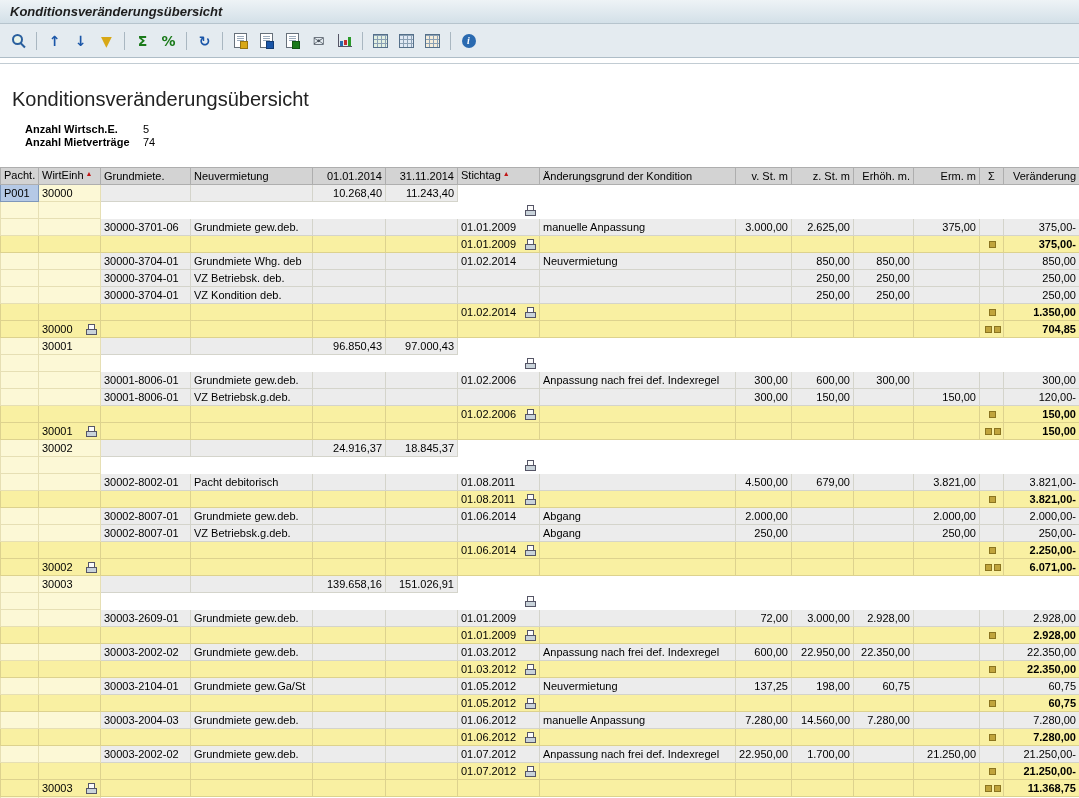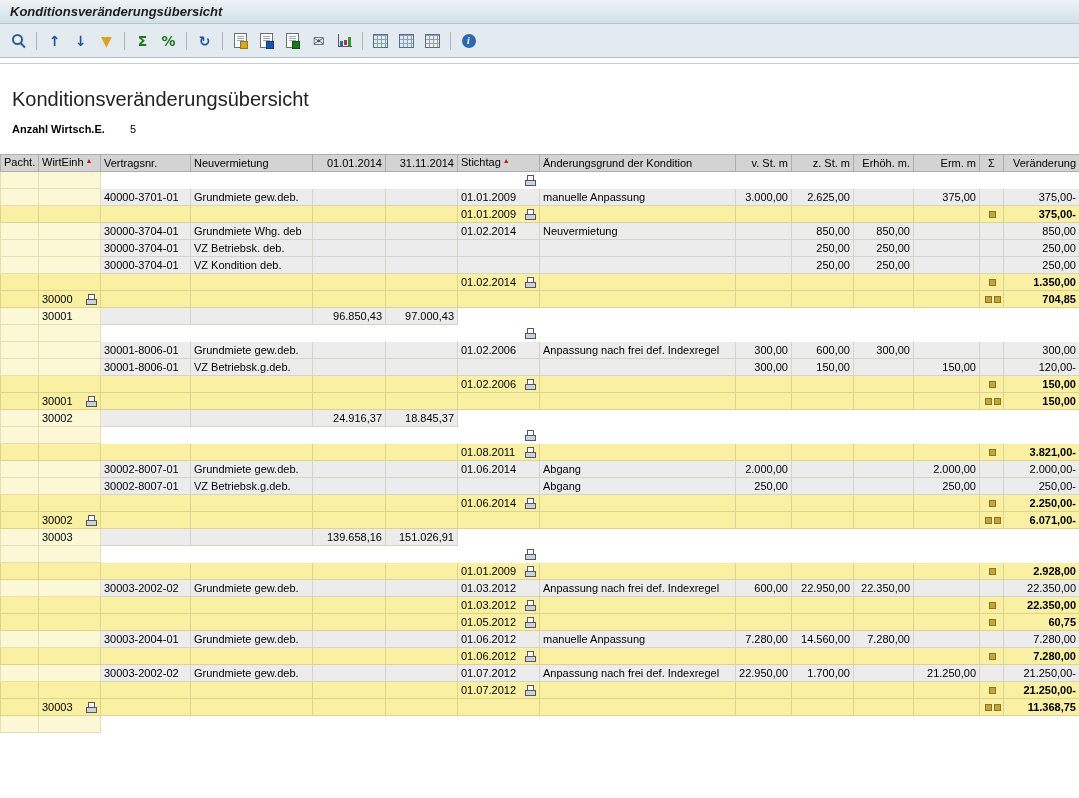--- a/index.html
+++ b/index.html
@@ -33,21 +33,21 @@
   .i-chart::before{content:"";position:absolute;bottom:0;left:1px;width:3px;height:5px;background:#2a6ab0;box-shadow:4px -1px 0 #c03030;}
   .i-chart::after{content:"";position:absolute;bottom:0;left:9px;width:3px;height:9px;background:#2a9a2a;}
   .i-grid{width:13px;height:12px;border:1px solid #55708a;display:inline-block;background-color:var(--bg,#e8f0e8);
     background-image:repeating-linear-gradient(0deg,transparent 0 3px,#8aa0b4 3px 4px),
                      repeating-linear-gradient(90deg,transparent 0 3px,#8aa0b4 3px 4px);}
   .i-info{width:14px;height:14px;border-radius:50%;background:#2a6ab0;color:#fff;font-size:10px;font-weight:bold;
     font-style:italic;display:inline-flex;align-items:center;justify-content:center;font-family:"Liberation Serif","DejaVu Serif",serif;}
   
   .content{margin-top:5px;border-top:1px solid #c2ccd3;background:#fff;}
   .report-title{font-size:20px;color:#222;padding:24px 0 0 12px;line-height:23px;}
-  .stats{margin-top:12px;padding-left:12px;font-size:11px;color:#000;}
+  .stats{margin-top:12px;padding-left:25px;font-size:11px;color:#000;}
   .stat-row{display:flex;height:13px;line-height:13px;}
   .stat-label{width:118px;font-weight:bold;}
   
   table.alv{border-collapse:collapse;table-layout:fixed;width:1079px;margin-top:18px;font-size:11px;color:#000;}
   col.col-bukr{width:38px} col.col-we{width:62px} col.col-vertrag{width:90px} col.col-kond{width:122px}
   col.col-v1{width:73px} col.col-v2{width:72px} col.col-stichtag{width:82px} col.col-grund{width:196px}
   col.col-vst{width:56px} col.col-zst{width:62px} col.col-erh{width:60px} col.col-erm{width:66px}
   col.col-sig{width:24px} col.col-ver{width:76px}
   th,td{height:16px;padding:0 3px;line-height:15px;overflow:hidden;white-space:nowrap;}
   thead th{background:#d3d3d3;border:1px solid #aeaeae;font-weight:normal;text-align:left;}
@@ -131,20 +131,24 @@
     </span>
   </div>
 
 <div class="content">
   <div class="report-title">Konditionsveränderungsübersicht</div>
   <div class="stats">
     <div class="stat-row">
       <span class="stat-label">Anzahl Wirtsch.E.</span>
       <span class="stat-value">5</span>
     </div>
+    <div class="stat-row">
+      <span class="stat-label">Anzahl Mietverträge</span>
+      <span class="stat-value">74</span>
+    </div>
   </div>
 
   <table class="alv">
     <colgroup>
         <col class="col-bukr">
         <col class="col-we">
         <col class="col-vertrag">
         <col class="col-kond">
         <col class="col-v1">
         <col class="col-v2">
@@ -154,35 +158,51 @@
         <col class="col-zst">
         <col class="col-erh">
         <col class="col-erm">
         <col class="col-sig">
         <col class="col-ver">
       </colgroup>
     <thead>
       <tr>
           <th class="col-bukr al-left"><span>Pacht.</span><span class="sort-arrow">▲</span></th>
           <th class="col-we al-left"><span>WirtEinh</span><span class="sort-arrow">▲</span></th>
-          <th class="col-vertrag al-left"><span>Vertragsnr.</span></th>
+          <th class="col-vertrag al-left"><span>Grundmiete.</span></th>
           <th class="col-kond al-left"><span>Neuvermietung</span></th>
           <th class="col-v1 al-right"><span>01.01.2014</span></th>
           <th class="col-v2 al-right"><span>31.11.2014</span></th>
           <th class="col-stichtag al-left"><span>Stichtag</span><span class="sort-arrow">▲</span></th>
           <th class="col-grund al-left"><span>Änderungsgrund der Kondition</span></th>
           <th class="col-vst al-right"><span>v. St. m</span></th>
           <th class="col-zst al-right"><span>z. St. m</span></th>
           <th class="col-erh al-right"><span>Erhöh. m.</span></th>
           <th class="col-erm al-right"><span>Erm. m</span></th>
           <th class="col-sig al-center"><span>Σ</span></th>
           <th class="col-ver al-right"><span>Veränderung</span></th>
         </tr>
     </thead>
     <tbody>
+        <tr class="row-group">
+          <td class="col-bukr al-left key selected">P001</td>
+          <td class="col-we al-left key">30000</td>
+          <td class="col-vertrag al-left"></td>
+          <td class="col-kond al-left"></td>
+          <td class="col-v1 al-right">10.268,40</td>
+          <td class="col-v2 al-right">11.243,40</td>
+          <td class="col-stichtag al-left"></td>
+          <td class="col-grund al-left"></td>
+          <td class="col-vst al-right"></td>
+          <td class="col-zst al-right"></td>
+          <td class="col-erh al-right"></td>
+          <td class="col-erm al-right"></td>
+          <td class="col-sig al-center"></td>
+          <td class="col-ver al-right"></td>
+        </tr>
         <tr class="row-spacer">
           <td class="col-bukr al-left key"></td>
           <td class="col-we al-left key"></td>
           <td class="col-vertrag al-left"></td>
           <td class="col-kond al-left"></td>
           <td class="col-v1 al-right"></td>
           <td class="col-v2 al-right"></td>
           <td class="col-stichtag al-left">
             <span class="cellflex">
               <span></span>
@@ -193,21 +213,21 @@
           <td class="col-vst al-right"></td>
           <td class="col-zst al-right"></td>
           <td class="col-erh al-right"></td>
           <td class="col-erm al-right"></td>
           <td class="col-sig al-center"></td>
           <td class="col-ver al-right"></td>
         </tr>
         <tr class="row-detail">
           <td class="col-bukr al-left key"></td>
           <td class="col-we al-left key"></td>
-          <td class="col-vertrag al-left">40000-3701-01</td>
+          <td class="col-vertrag al-left">30000-3701-06</td>
           <td class="col-kond al-left">Grundmiete gew.deb.</td>
           <td class="col-v1 al-right"></td>
           <td class="col-v2 al-right"></td>
           <td class="col-stichtag al-left">01.01.2009</td>
           <td class="col-grund al-left">manuelle Anpassung</td>
           <td class="col-vst al-right">3.000,00</td>
           <td class="col-zst al-right">2.625,00</td>
           <td class="col-erh al-right"></td>
           <td class="col-erm al-right">375,00</td>
           <td class="col-sig al-center"></td>
@@ -465,20 +485,36 @@
             </span>
           </td>
           <td class="col-grund al-left"></td>
           <td class="col-vst al-right"></td>
           <td class="col-zst al-right"></td>
           <td class="col-erh al-right"></td>
           <td class="col-erm al-right"></td>
           <td class="col-sig al-center"></td>
           <td class="col-ver al-right"></td>
         </tr>
+        <tr class="row-detail">
+          <td class="col-bukr al-left key"></td>
+          <td class="col-we al-left key"></td>
+          <td class="col-vertrag al-left">30002-8002-01</td>
+          <td class="col-kond al-left">Pacht debitorisch</td>
+          <td class="col-v1 al-right"></td>
+          <td class="col-v2 al-right"></td>
+          <td class="col-stichtag al-left">01.08.2011</td>
+          <td class="col-grund al-left"></td>
+          <td class="col-vst al-right">4.500,00</td>
+          <td class="col-zst al-right">679,00</td>
+          <td class="col-erh al-right"></td>
+          <td class="col-erm al-right">3.821,00</td>
+          <td class="col-sig al-center"></td>
+          <td class="col-ver al-right">3.821,00-</td>
+        </tr>
         <tr class="row-sub1">
           <td class="col-bukr al-left key"></td>
           <td class="col-we al-left key"></td>
           <td class="col-vertrag al-left"></td>
           <td class="col-kond al-left"></td>
           <td class="col-v1 al-right"></td>
           <td class="col-v2 al-right"></td>
           <td class="col-stichtag al-left">
             <span class="cellflex">
               <span>01.08.2011</span>
@@ -596,20 +632,36 @@
               <span class="prn"></span>
             </span>
           </td>
           <td class="col-grund al-left"></td>
           <td class="col-vst al-right"></td>
           <td class="col-zst al-right"></td>
           <td class="col-erh al-right"></td>
           <td class="col-erm al-right"></td>
           <td class="col-sig al-center"></td>
           <td class="col-ver al-right"></td>
+        </tr>
+        <tr class="row-detail">
+          <td class="col-bukr al-left key"></td>
+          <td class="col-we al-left key"></td>
+          <td class="col-vertrag al-left">30003-2609-01</td>
+          <td class="col-kond al-left">Grundmiete gew.deb.</td>
+          <td class="col-v1 al-right"></td>
+          <td class="col-v2 al-right"></td>
+          <td class="col-stichtag al-left">01.01.2009</td>
+          <td class="col-grund al-left"></td>
+          <td class="col-vst al-right">72,00</td>
+          <td class="col-zst al-right">3.000,00</td>
+          <td class="col-erh al-right">2.928,00</td>
+          <td class="col-erm al-right"></td>
+          <td class="col-sig al-center"></td>
+          <td class="col-ver al-right">2.928,00</td>
         </tr>
         <tr class="row-sub1">
           <td class="col-bukr al-left key"></td>
           <td class="col-we al-left key"></td>
           <td class="col-vertrag al-left"></td>
           <td class="col-kond al-left"></td>
           <td class="col-v1 al-right"></td>
           <td class="col-v2 al-right"></td>
           <td class="col-stichtag al-left">
             <span class="cellflex">
@@ -655,20 +707,36 @@
             </span>
           </td>
           <td class="col-grund al-left"></td>
           <td class="col-vst al-right"></td>
           <td class="col-zst al-right"></td>
           <td class="col-erh al-right"></td>
           <td class="col-erm al-right"></td>
           <td class="col-sig al-center"><span class="sq"></span></td>
           <td class="col-ver al-right">22.350,00</td>
         </tr>
+        <tr class="row-detail">
+          <td class="col-bukr al-left key"></td>
+          <td class="col-we al-left key"></td>
+          <td class="col-vertrag al-left">30003-2104-01</td>
+          <td class="col-kond al-left">Grundmiete gew.Ga/St</td>
+          <td class="col-v1 al-right"></td>
+          <td class="col-v2 al-right"></td>
+          <td class="col-stichtag al-left">01.05.2012</td>
+          <td class="col-grund al-left">Neuvermietung</td>
+          <td class="col-vst al-right">137,25</td>
+          <td class="col-zst al-right">198,00</td>
+          <td class="col-erh al-right">60,75</td>
+          <td class="col-erm al-right"></td>
+          <td class="col-sig al-center"></td>
+          <td class="col-ver al-right">60,75</td>
+        </tr>
         <tr class="row-sub1">
           <td class="col-bukr al-left key"></td>
           <td class="col-we al-left key"></td>
           <td class="col-vertrag al-left"></td>
           <td class="col-kond al-left"></td>
           <td class="col-v1 al-right"></td>
           <td class="col-v2 al-right"></td>
           <td class="col-stichtag al-left">
             <span class="cellflex">
               <span>01.05.2012</span>
@@ -679,21 +747,21 @@
           <td class="col-vst al-right"></td>
           <td class="col-zst al-right"></td>
           <td class="col-erh al-right"></td>
           <td class="col-erm al-right"></td>
           <td class="col-sig al-center"><span class="sq"></span></td>
           <td class="col-ver al-right">60,75</td>
         </tr>
         <tr class="row-detail">
           <td class="col-bukr al-left key"></td>
           <td class="col-we al-left key"></td>
-          <td class="col-vertrag al-left">30003-2004-01</td>
+          <td class="col-vertrag al-left">30003-2004-03</td>
           <td class="col-kond al-left">Grundmiete gew.deb.</td>
           <td class="col-v1 al-right"></td>
           <td class="col-v2 al-right"></td>
           <td class="col-stichtag al-left">01.06.2012</td>
           <td class="col-grund al-left">manuelle Anpassung</td>
           <td class="col-vst al-right">7.280,00</td>
           <td class="col-zst al-right">14.560,00</td>
           <td class="col-erh al-right">7.280,00</td>
           <td class="col-erm al-right"></td>
           <td class="col-sig al-center"></td>

